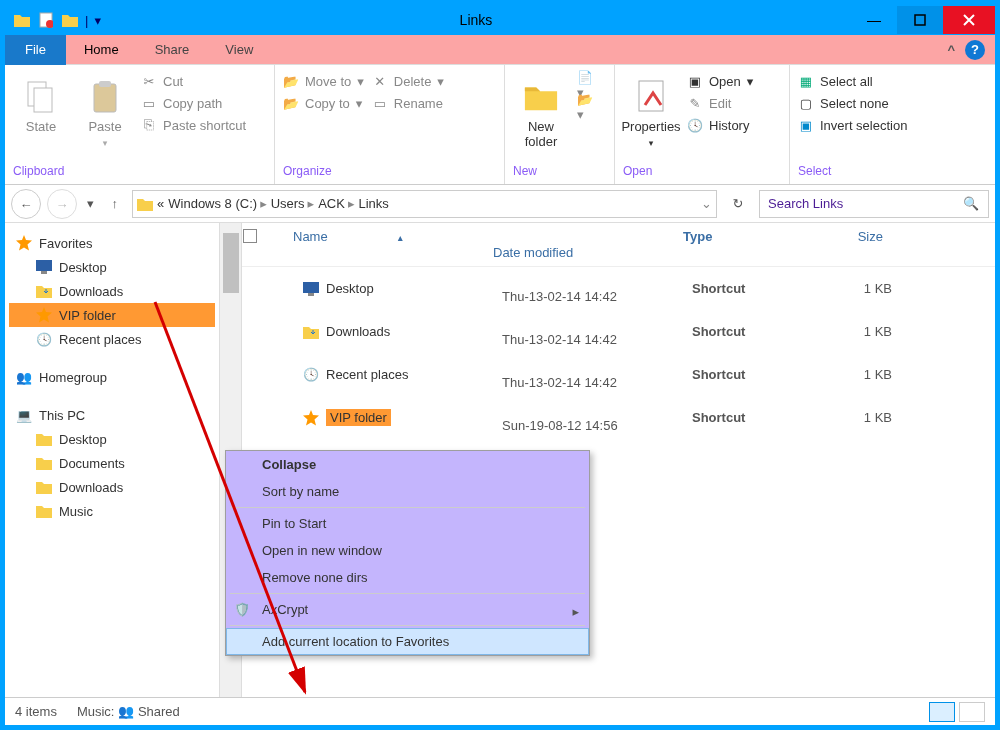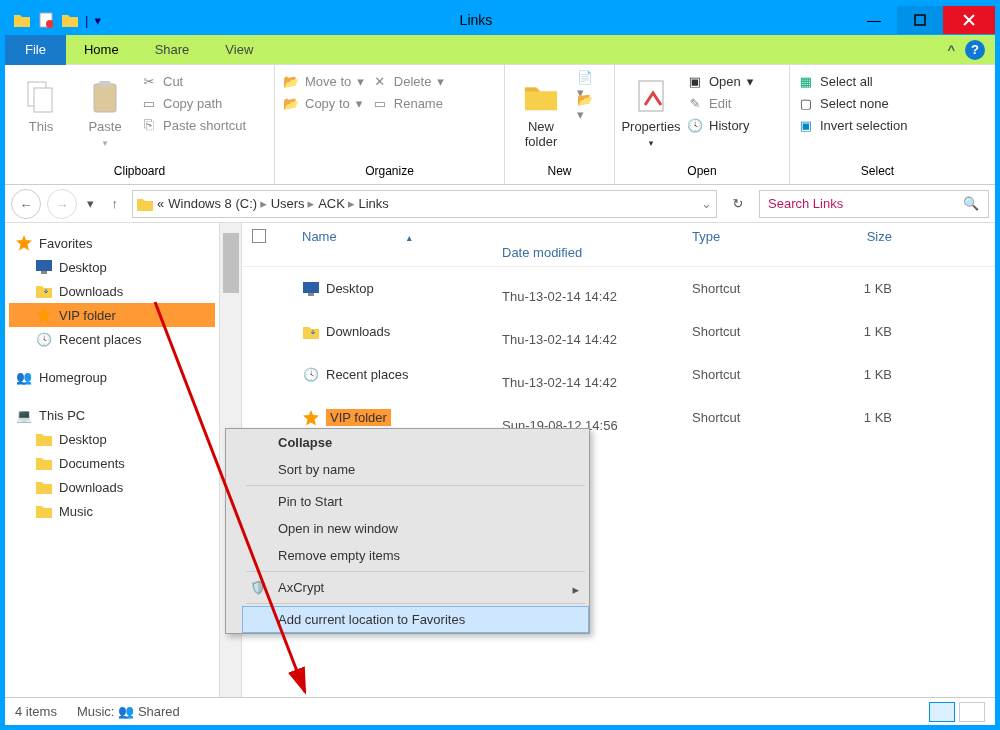--- a/index.html
+++ b/index.html
@@ -7,83 +7,83 @@
 .window { background:#fff; width:990px; height:720px; margin:5px; display:flex; flex-direction:column; }
 .titlebar { background:#00a2ff; height:30px; display:flex; align-items:center; color:#000; }
 .qat { display:flex; align-items:center; gap:6px; padding-left:8px; }
 .qat .qicon { width:18px; height:18px; display:flex; align-items:center; justify-content:center; }
 .title { flex:1; text-align:center; font-size:14px; color:#000; }
 .winbtns { display:flex; }
 .winbtn { width:46px; height:28px; display:flex; align-items:center; justify-content:center; font-size:14px; color:#000; }
 .winbtn.close { background:#e81123; color:#fff; width:52px; }
 .winbtn.max { background:#0091e8; }
 
-.menubar { display:flex; align-items:center; height:30px; border-bottom:1px solid #ddd; background:#bef264; }
+.menubar { display:flex; align-items:center; height:30px; border-bottom:1px solid #ddd; background:#fca5a5; }
 .filetab { background:#1979ca; color:#fff; padding:6px 20px; height:30px; display:flex; align-items:center; }
 .tab { padding:6px 18px; color:#444; cursor:pointer; }
 .tab.active { color:#000; }
 .menuspacer { flex:1; }
 .chevron-up { padding:0 10px; color:#555; font-weight:bold; }
 .help { width:20px; height:20px; border-radius:50%; background:#0f78d4; color:#fff; text-align:center; line-height:20px; font-weight:bold; margin-right:10px; }
 
 .ribbon { display:flex; height:120px; border-bottom:1px solid #ccc; background:#fff; }
 .rgroup { border-right:1px solid #ddd; padding:4px 8px; display:flex; flex-direction:column; }
 .rgroup-content { flex:1; display:flex; align-items:flex-start; gap:8px; padding-top:4px; }
-.rgroup-label { text-align:center; color:#000000; font-size:12px; padding:2px 0; }
+.rgroup-label { color:#8b5cf6; font-size:12px; padding:2px 0; }
 .bigbtn { display:flex; flex-direction:column; align-items:center; justify-content:center; width:56px; color:#888; gap:4px; padding-top:6px; }
 .bigbtn.enabled { color:#333; }
 .bigicon { width:36px; height:36px; display:flex; align-items:center; justify-content:center; }
 .smallbtns { display:flex; flex-direction:column; gap:6px; color:#888; }
 .smallbtn { display:flex; align-items:center; gap:6px; white-space:nowrap; }
 .smallbtn.enabled { color:#333; }
 .smicon { width:16px; height:16px; display:inline-flex; align-items:center; justify-content:center; }
 
 .navbar { display:flex; align-items:center; height:38px; padding:4px 6px; gap:6px; border-bottom:1px solid #ddd; }
 .navbtn { width:30px; height:30px; border:1px solid #ccc; border-radius:50%; display:flex; align-items:center; justify-content:center; color:#555; }
 .navbtn.disabled { color:#bbb; border-color:#ddd; }
 .dropdown-arrow { color:#555; padding:0 4px; }
 .uparrow { color:#555; padding:0 8px; }
 .address { flex:1; display:flex; align-items:center; border:1px solid #ccc; height:28px; padding:0 4px; gap:4px; }
 .crumb { display:flex; align-items:center; gap:3px; color:#333; }
 .crumb-sep { color:#888; }
 .refresh { width:30px; text-align:center; color:#555; }
-.search { width:230px; border:1px solid #ccc; height:28px; display:flex; align-items:center; padding:0 8px; color:#be185d; justify-content:space-between; }
+.search { width:230px; border:1px solid #ccc; height:28px; display:flex; align-items:center; padding:0 8px; color:#4c1d95; justify-content:space-between; }
 
 .body { flex:1; display:flex; overflow:hidden; }
 .sidebar { width:215px; border-right:1px solid #ddd; padding:8px 4px; overflow:auto; }
 .sbgroup { margin-bottom:14px; }
 .sbtop { display:flex; align-items:center; gap:6px; padding:3px 6px; color:#333; }
 .sbitem { display:flex; align-items:center; gap:6px; padding:3px 6px 3px 26px; color:#333; }
 .sbitem.selected { background:#ff9933; }
 .sbicon { width:18px; height:18px; display:inline-flex; align-items:center; justify-content:center; }
 
 .scrollbar { width:22px; background:#f0f0f0; border-right:1px solid #ddd; position:relative; }
 .scrollthumb { position:absolute; top:10px; left:3px; width:16px; height:60px; background:#c0c0c0; }
 
 .content { flex:1; display:flex; flex-direction:column; }
-.headers { display:flex; padding:6px 10px; color:#3a6ea5; border-bottom:1px solid #eee; }
+.headers { display:flex; padding:6px 1px; color:#3a6ea5; border-bottom:1px solid #eee; }
 .col-check { width:50px; }
 .col-name { width:200px; }
 .col-date { width:190px;margin-top:16px; }
-.col-type { width:130px; }
+.col-type { width:130px;font-weight:bold; }
 .col-size { width:100px; text-align:right; padding-right:30px; }
 .row { display:flex; padding:6px 10px; color:#555; align-items:center; }
 .row .col-name { color:#333; display:flex; align-items:center; gap:6px; }
 .row.selected-file .filename { background:#ff9933; padding:1px 4px; }
 .row .col-size { text-align:right; padding-right:30px; }
 .checkbox { width:14px; height:14px; border:1px solid #888; display:inline-block; }
 .sort-caret { color:#3a6ea5; font-size:10px; margin-left:70px; }
 
 .statusbar { height:28px; border-top:1px solid #ccc; display:flex; align-items:center; padding:0 10px; gap:20px; color:#555; }
 .statusbar .spacer { flex:1; }
 .viewbtns { display:flex; gap:4px; }
 .viewbtn { width:26px; height:20px; border:1px solid #ccc; }
 .viewbtn.active { border-color:#0091e8; background:#dbefff; }
 
-.ctxmenu { position:absolute; left:225px; top:428px; width:365px; background:#e5e5e5; border:1px solid #9e9e9e; box-shadow:3px 3px 6px rgba(0,0,0,.25);padding-left:16px; }
+.ctxmenu { position:absolute; left:225px; top:450px; width:365px; background:#c4b5fd; border:1px solid #9e9e9e; box-shadow:3px 3px 6px rgba(0,0,0,.25); }
 .ctxitem { padding:6px 10px 6px 36px; color:#333; position:relative; }
 .ctxitem.bold { font-weight:bold; }
 .ctxitem.hover { background:#cfe6ff; border:1px solid #7fb7e8; padding:5px 9px 5px 35px; }
 .ctxsep { border-top:1px solid #ccc; margin:2px 4px; }
 .ctxicon { position:absolute; left:8px; top:6px; width:16px; height:16px; }
 .ctxarrow { position:absolute; right:10px; top:8px; color:#555; }
 
 svg.arrow-annotation { position:absolute; left:0; top:0; pointer-events:none; }
 
 .folder-svg { fill:#f8cf4b; }
@@ -144,21 +144,21 @@
   <div class="ribbon">
     <div class="rgroup" style="width:270px">
       <div class="rgroup-content">
         <div class="bigbtn">
           <div class="bigicon">
               <svg width="30" height="34">
                 <rect x="2" y="2" width="18" height="24" fill="#fff" stroke="#bbb"></rect>
                 <rect x="8" y="8" width="18" height="24" fill="#fff" stroke="#bbb"></rect>
               </svg>
             </div>
-          <span>This</span>
+          <span>State</span>
         </div>
         <div class="bigbtn">
           <div class="bigicon">
               <svg width="30" height="34">
                 <rect x="4" y="4" width="22" height="28" rx="2" fill="#dcc89a" stroke="#bbb"></rect>
                 <rect x="9" y="1" width="12" height="6" rx="2" fill="#ccc"></rect>
               </svg>
             </div>
           <span>Paste</span>
           <span style="font-size:9px;color:#aaa">▾</span>
@@ -488,21 +488,21 @@
     </div>
   </div>
 </div>
 
 <div class="ctxmenu">
   <div class="ctxitem bold">Collapse</div>
   <div class="ctxitem">Sort by name</div>
   <div class="ctxsep"></div>
   <div class="ctxitem">Pin to Start</div>
   <div class="ctxitem">Open in new window</div>
-  <div class="ctxitem">Remove empty items</div>
+  <div class="ctxitem">Remove none dirs</div>
   <div class="ctxsep"></div>
   <div class="ctxitem"><span class="ctxicon">🛡️</span><span>AxCrypt</span><span class="ctxarrow">▸</span></div>
   <div class="ctxsep"></div>
   <div class="ctxitem hover">Add current location to Favorites</div>
 </div>
 
 <svg class="arrow-annotation" width="1000" height="730">
   <defs>
       <marker id="ah" markerWidth="10" markerHeight="10" refX="8" refY="3" orient="auto">
         <path d="M0,0 L0,6 L9,3 z" fill="#d40000"></path>

